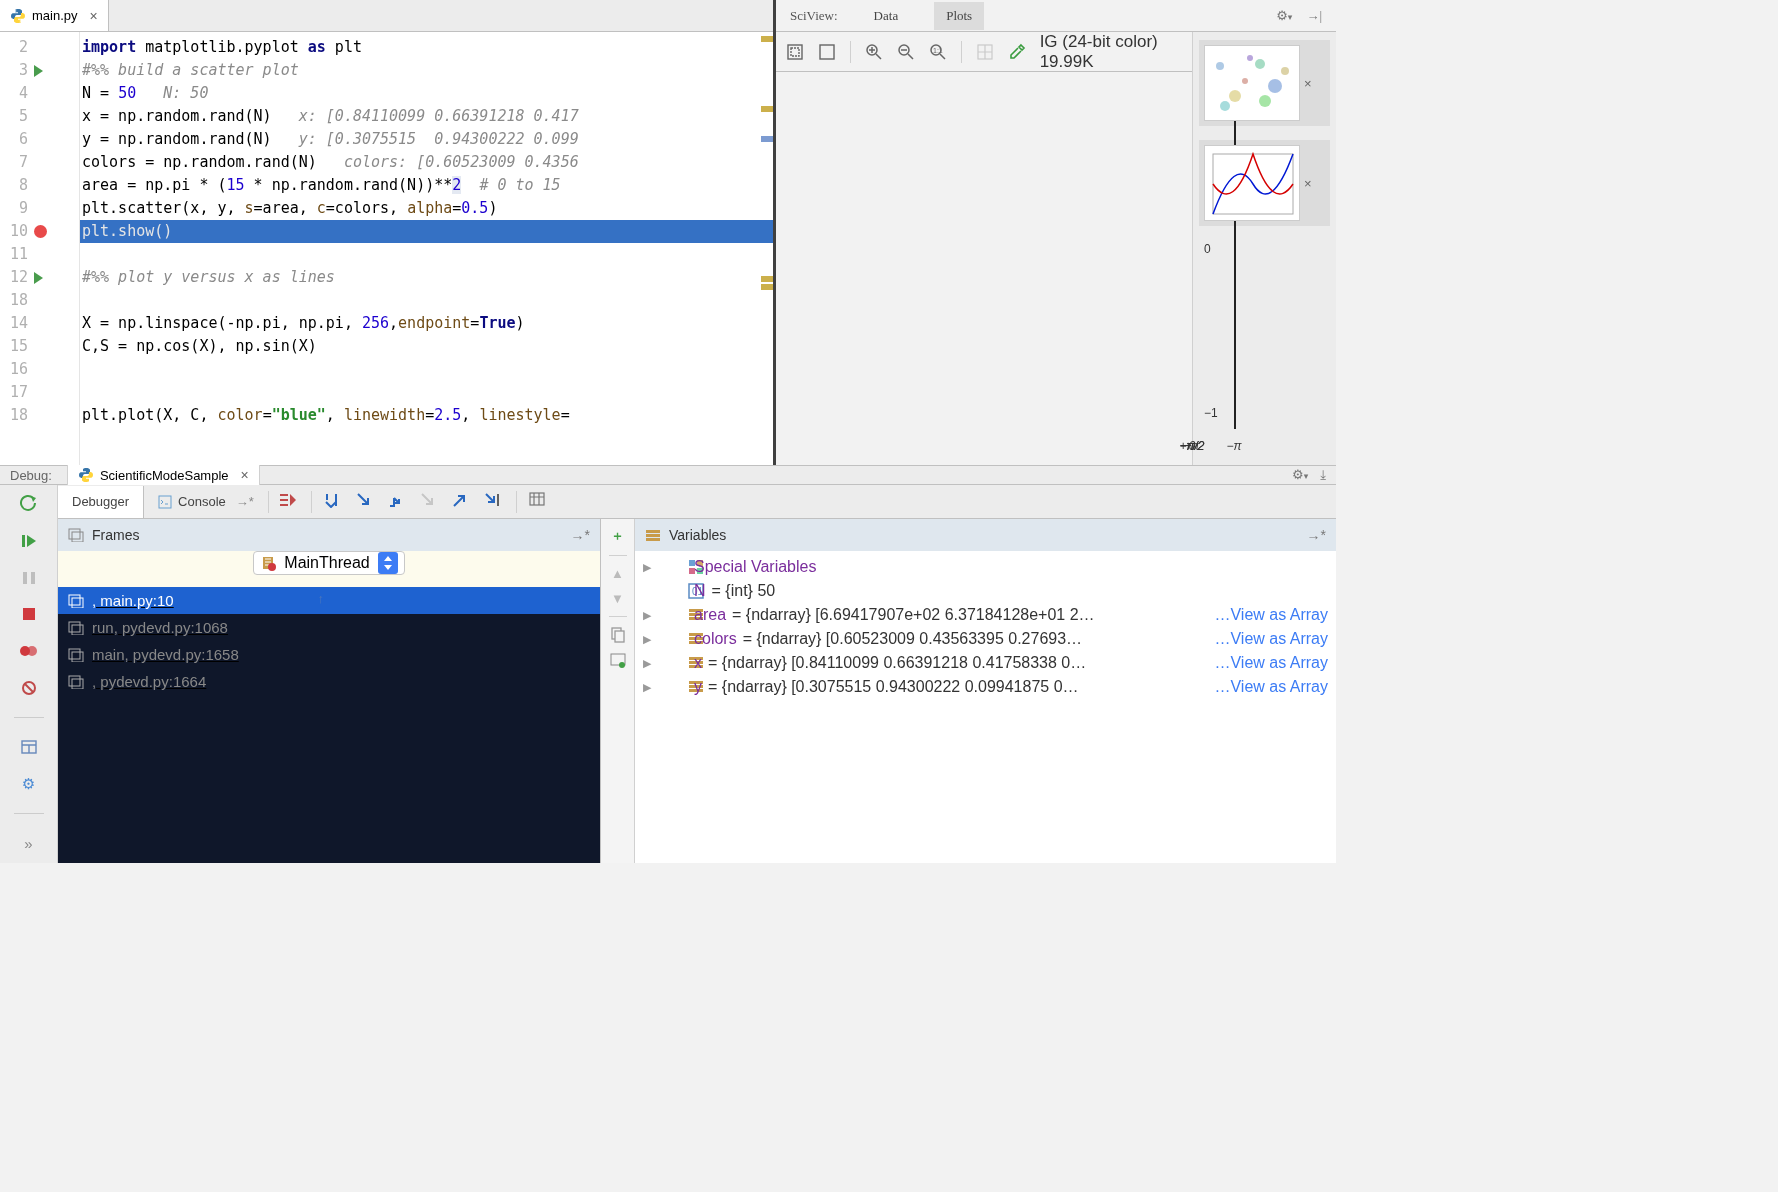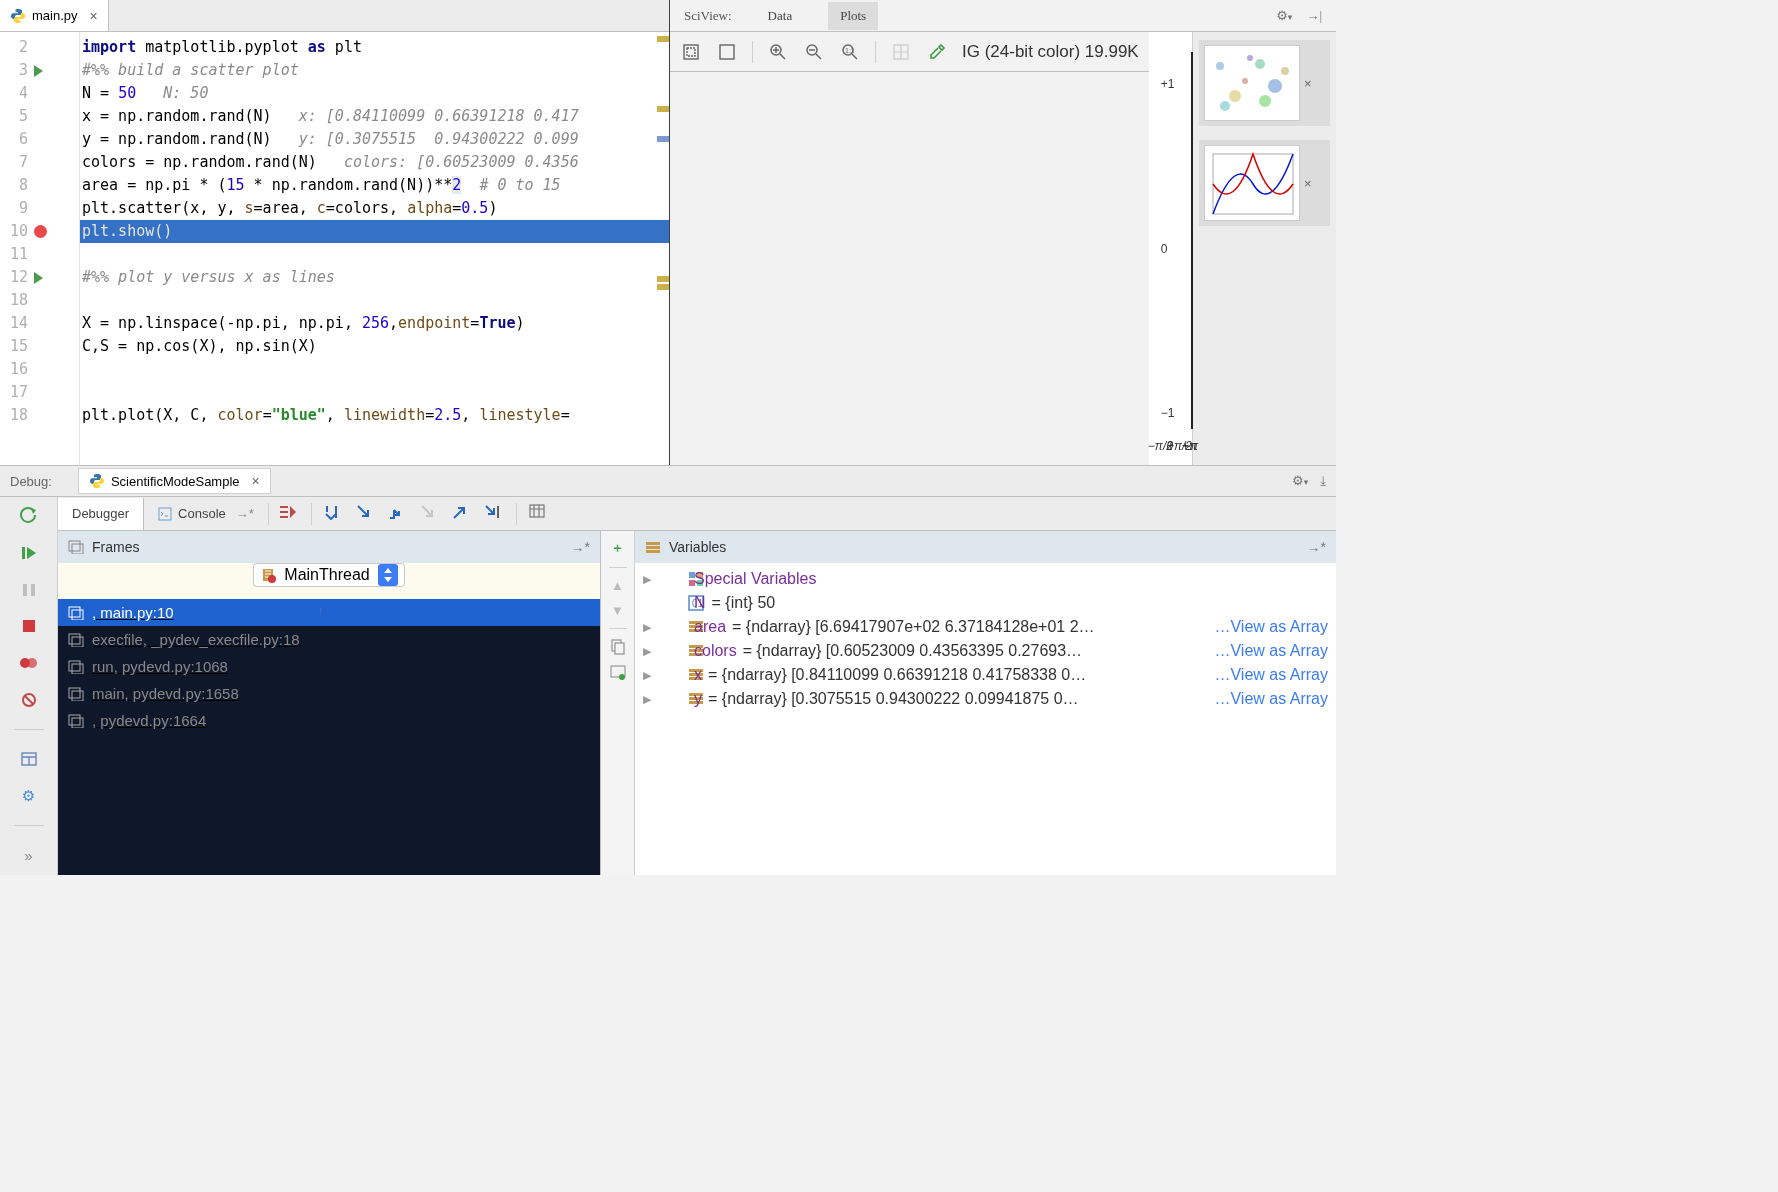--- a/index.html
+++ b/index.html
@@ -2,21 +2,21 @@
 <html><head>
 <meta charset="utf-8">
 <style>
 * { box-sizing: border-box; margin: 0; padding: 0; }
 body { width: 1336px; height: 895px; font-family: "Helvetica Neue", Arial, sans-serif; font-size: 13px; background: #f2f2f2; overflow: hidden; }
 
 
 .top-area { display: flex; height: 465px; }
 
 
-.editor-panel { width: 670px; border-right: 1px solid #404040; display: flex; flex-direction: column; background: #fff; }
+.editor-panel { width: 776px; border-right: 3px solid #404040; display: flex; flex-direction: column; background: #fff; }
 .editor-tabs { height: 32px; background: #ececec; border-bottom: 1px solid #c0c0c0; display: flex; align-items: center; }
 .editor-tab { display: flex; align-items: center; height: 31px; background: #fff; padding: 0 10px; border-right: 1px solid #c0c0c0; gap: 6px; }
 .py-icon { width:16px; height:16px; display:inline-flex; align-items:center; justify-content:center; }
 .close-x { color:#666; margin-left:6px; cursor:default; font-size:14px; }
 
 .code-area { display: flex; flex: 1; position:relative; font-family: Menlo, Consolas, monospace; font-size:15px; line-height:23px; overflow:hidden; }
 .gutter { width: 80px; background:#fff; border-right:1px solid #e5e5e5; padding-top:4px; }
 .gutter-row { display:flex; align-items:center; height:23px; }
 .lineno { width:28px; text-align:right; color:#b0b0b0; }
 .gutter-marker { width:50px; display:flex; align-items:center; justify-content:flex-start; padding-left:6px; gap:2px; }
@@ -55,21 +55,21 @@
 .plot-frame { position:absolute; left:42px; top:20px; right:24px; bottom:36px; border:1px solid #222; }
 .axis-label-y { position:absolute; left:12px; font-size:12px; color:#333; transform:translateY(-50%); }
 .axis-label-x { position:absolute; bottom:12px; font-size:12px; color:#333; font-style:italic; transform:translateX(-50%); }
 
 .thumbs { width:144px; background:#ececec; border-left:1px solid #d0d0d0; padding:8px 6px; display:flex; flex-direction:column; gap:14px; }
 .thumb-item { background:#dcdcdc; padding:5px; display:flex; align-items:center; gap:4px; }
 .thumb-img { width:96px; height:76px; background:#fff; border:1px solid #ccc; position:relative; overflow:hidden; }
 .thumb-close { color:#666; cursor:default; }
 
 
-.debug-bar { height:32px; background:#ececec; border-top:1px solid #c0c0c0; border-bottom:1px solid #c0c0c0; display:flex; align-items:center; padding:0 10px; gap:26px; }
+.debug-bar { height:20px; background:#ececec; border-top:1px solid #c0c0c0; border-bottom:1px solid #c0c0c0; display:flex; align-items:center; padding:0 10px; gap:15px; }
 .debug-label { color:#666; }
 .debug-tab { display:flex; align-items:center; gap:6px; background:#fff; padding:4px 10px; border:1px solid #d0d0d0; }
 .debug-tools { margin-left:auto; display:flex; gap:12px; color:#777; }
 
 
 .debug-body { display:flex; height:378px; }
 .debug-sidebar { width:58px; background:#ececec; border-right:1px solid #d0d0d0; display:flex; flex-direction:column; align-items:center; padding:8px 0; gap:14px; }
 .side-btn { width:24px; height:24px; display:flex; align-items:center; justify-content:center; font-size:15px; }
 
 .debugger-tabs { height:34px; background:#ececec; display:flex; align-items:center; border-bottom:1px solid #c0c0c0; }
@@ -499,27 +499,20 @@
                 <rect x="1" y="1" width="11" height="10" fill="none" stroke="#fff"></rect>
                 <rect x="4" y="4" width="11" height="10" fill="none" stroke="#fff"></rect>
               </svg>
               <span><module>, main.py:10</module></span>
             </div>
             <div class="frame-item">
               <svg class="frame-icon" width="16" height="14" viewBox="0 0 16 14">
                 <rect x="1" y="1" width="11" height="10" fill="none" stroke="#aaa"></rect>
                 <rect x="4" y="4" width="11" height="10" fill="none" stroke="#aaa"></rect>
               </svg>
-              <span>execfile, _pydev_execfile.py:18</span>
-            </div>
-            <div class="frame-item">
-              <svg class="frame-icon" width="16" height="14" viewBox="0 0 16 14">
-                <rect x="1" y="1" width="11" height="10" fill="none" stroke="#aaa"></rect>
-                <rect x="4" y="4" width="11" height="10" fill="none" stroke="#aaa"></rect>
-              </svg>
               <span>run, pydevd.py:1068</span>
             </div>
             <div class="frame-item">
               <svg class="frame-icon" width="16" height="14" viewBox="0 0 16 14">
                 <rect x="1" y="1" width="11" height="10" fill="none" stroke="#aaa"></rect>
                 <rect x="4" y="4" width="11" height="10" fill="none" stroke="#aaa"></rect>
               </svg>
               <span>main, pydevd.py:1658</span>
             </div>
             <div class="frame-item">

